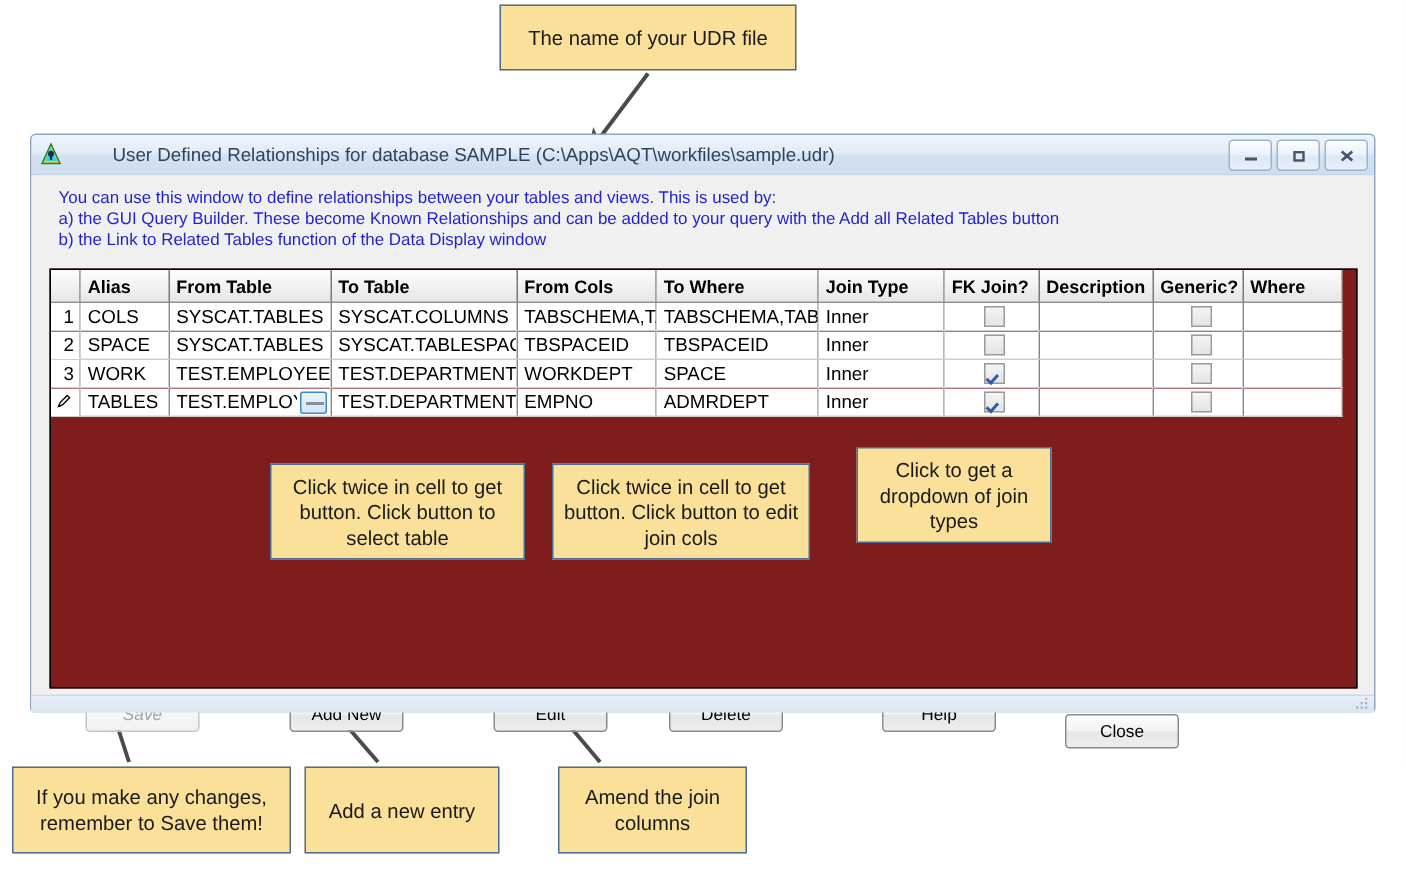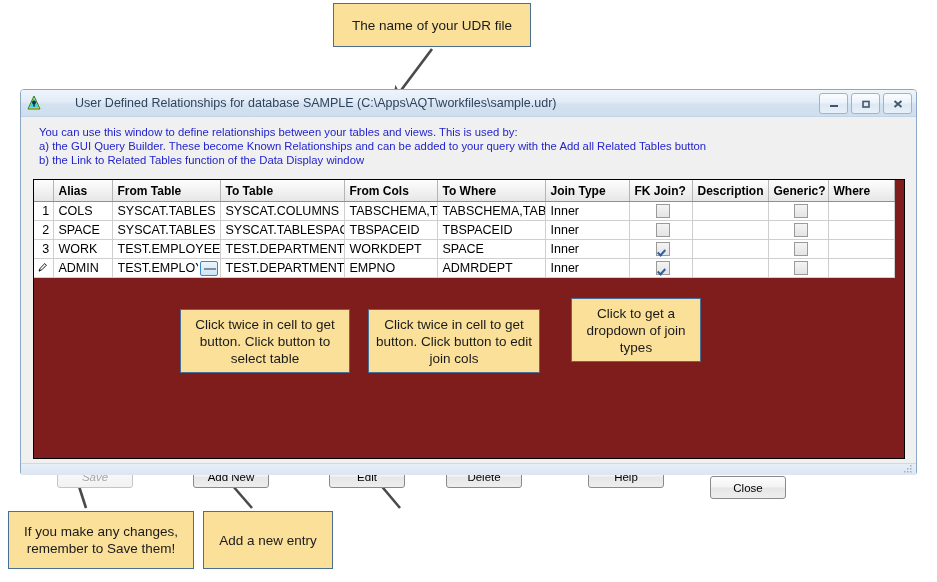--- a/index.html
+++ b/index.html
@@ -353,21 +353,21 @@
                 <td class="ctr"><span class="chk"></span></td>
                 <td></td>
               </tr>
               <tr>
                 <td class="rownum">
                   <svg class="pencil" width="11" height="11" viewBox="0 0 11 11">
                     <path d="M2,9 L3.2,6.2 L7.8,1.6 L9.4,3.2 L4.8,7.8 Z" fill="none" stroke="#000" stroke-width="0.9"></path>
                     <path d="M2,9 L3.4,8.4" stroke="#000" stroke-width="0.9"></path>
                   </svg>
                 </td>
-                <td>ADMIN</td>
+                <td>TABLES</td>
                 <td>
                   <div class="cellwrap">
                     <span class="txt">TEST.EMPLOYE</span>
                     <span class="cellbtn"></span>
                   </div>
                 </td>
                 <td>TEST.DEPARTMENT</td>
                 <td>EMPNO</td>
                 <td>ADMRDEPT</td>
                 <td>Inner</td>
@@ -414,14 +414,17 @@
   <div class="callout" style="left:571px; top:298px; width:130px; height:64px;">
     <span>Click to get a dropdown of join types</span>
   </div>
 
   <div class="callout" style="left:8px; top:511px; width:186px; height:58px;">
     <span>If you make any changes, remember to Save them!</span>
   </div>
   <div class="callout" style="left:203px; top:511px; width:130px; height:58px;">
     <span>Add a new entry</span>
   </div>
+  <div class="callout" style="left:372px; top:511px; width:126px; height:58px;">
+    <span>Amend the join columns</span>
+  </div>
 
 </div>
 
 </body></html>

